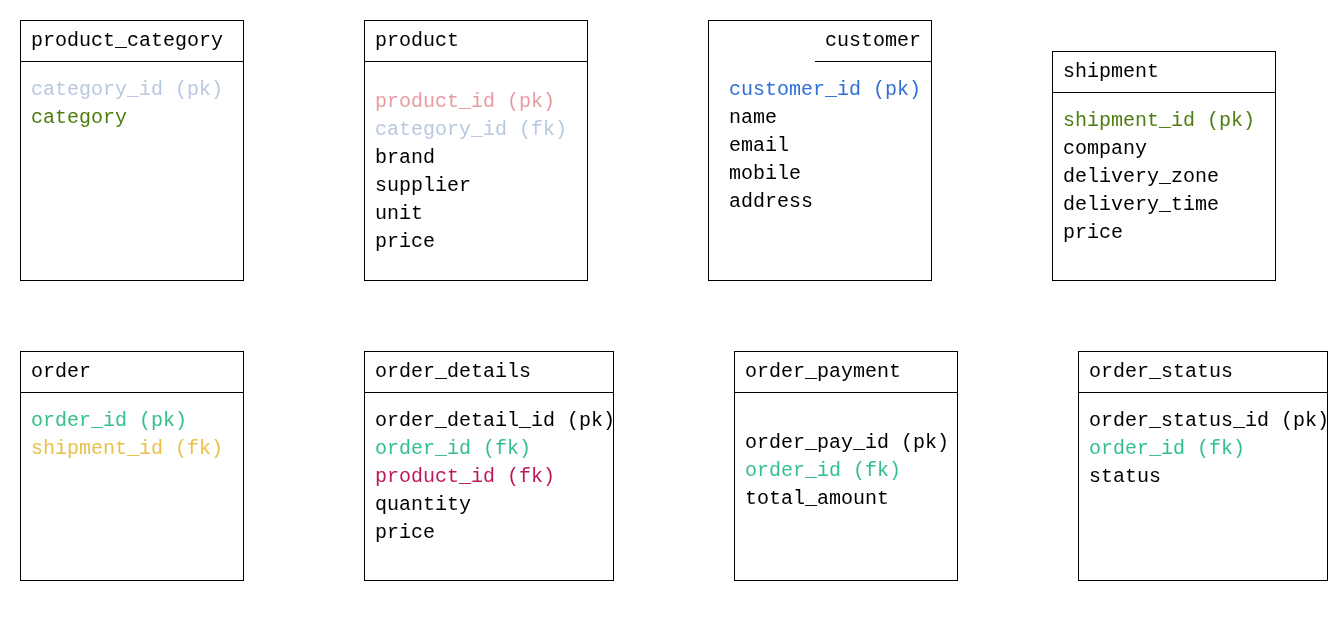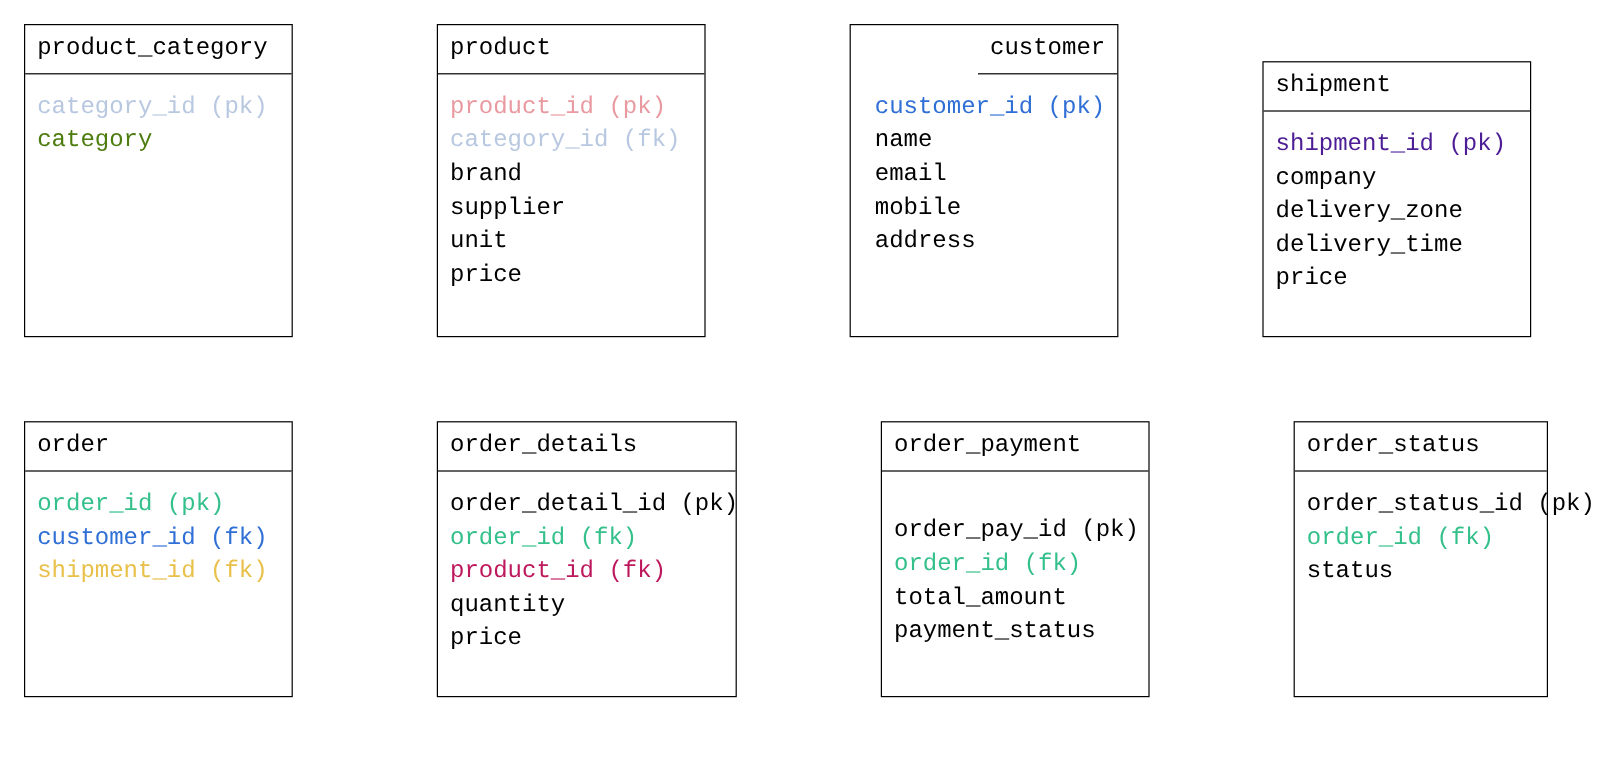--- a/index.html
+++ b/index.html
@@ -51,21 +51,21 @@
   <div class="row">
 
     <div class="table-box" style="min-height:230px;">
       <div class="table-header">product_category</div>
       <div class="table-body">
         <div class="field" style="color:#b8c8e0"><span>category_id</span> <span class="k">(pk)</span></div>
         <div class="field" style="color:#4d7c0f"><span>category</span> <span class="k"></span></div>
       </div>
     </div>
 
-    <div class="table-box" style="min-height:230px;">
+    <div class="table-box" style="min-height:230px;gap:12px;">
       <div class="table-header">product</div>
       <div class="table-body">
         <div class="field" style="color:#e99aa0"><span>product_id</span> <span class="k">(pk)</span></div>
         <div class="field" style="color:#b8c8e0"><span>category_id</span> <span class="k">(fk)</span></div>
         <div class="field" style="color:#000000"><span>brand</span> <span class="k"></span></div>
         <div class="field" style="color:#000000"><span>supplier</span> <span class="k"></span></div>
         <div class="field" style="color:#000000"><span>unit</span> <span class="k"></span></div>
         <div class="field" style="color:#000000"><span>price</span> <span class="k"></span></div>
       </div>
     </div>
@@ -77,37 +77,36 @@
         <div class="field" style="color:#000000"><span>name</span> <span class="k"></span></div>
         <div class="field" style="color:#000000"><span>email</span> <span class="k"></span></div>
         <div class="field" style="color:#000000"><span>mobile</span> <span class="k"></span></div>
         <div class="field" style="color:#000000"><span>address</span> <span class="k"></span></div>
       </div>
     </div>
 
     <div class="table-box" style="min-height:230px;margin-top:31px;">
       <div class="table-header">shipment</div>
       <div class="table-body">
-        <div class="field" style="color:#4c1d95"><span>shipment_id</span> <span class="k">(pk)</span></div>
+        <div class="field" style="color:#4d7c0f"><span>shipment_id</span> <span class="k">(pk)</span></div>
         <div class="field" style="color:#000000"><span>company</span> <span class="k"></span></div>
         <div class="field" style="color:#000000"><span>delivery_zone</span> <span class="k"></span></div>
         <div class="field" style="color:#000000"><span>delivery_time</span> <span class="k"></span></div>
         <div class="field" style="color:#000000"><span>price</span> <span class="k"></span></div>
       </div>
     </div>
 
   </div>
 
   <div class="row">
 
     <div class="table-box" style="min-height:230px;">
       <div class="table-header">order</div>
       <div class="table-body">
         <div class="field" style="color:#34c08a"><span>order_id</span> <span class="k">(pk)</span></div>
-        <div class="field" style="color:#2f6fd6"><span>customer_id</span> <span class="k">(fk)</span></div>
         <div class="field" style="color:#e8c04a"><span>shipment_id</span> <span class="k">(fk)</span></div>
       </div>
     </div>
 
     <div class="table-box" style="min-height:230px; width:250px;">
       <div class="table-header">order_details</div>
       <div class="table-body">
         <div class="field" style="color:#000000"><span>order_detail_id</span> <span class="k">(pk)</span></div>
         <div class="field" style="color:#34c08a"><span>order_id</span> <span class="k">(fk)</span></div>
         <div class="field" style="color:#be185d"><span>product_id</span> <span class="k">(fk)</span></div>
@@ -115,25 +114,24 @@
         <div class="field" style="color:#000000"><span>price</span> <span class="k"></span></div>
       </div>
     </div>
 
     <div class="table-box" style="min-height:230px;gap:22px;">
       <div class="table-header">order_payment</div>
       <div class="table-body">
         <div class="field" style="color:#000000"><span>order_pay_id</span> <span class="k">(pk)</span></div>
         <div class="field" style="color:#34c08a"><span>order_id</span> <span class="k">(fk)</span></div>
         <div class="field" style="color:#000000"><span>total_amount</span> <span class="k"></span></div>
-        <div class="field" style="color:#000000"><span>payment_status</span> <span class="k"></span></div>
       </div>
     </div>
 
-    <div class="table-box" style="min-height:230px; width:212px;">
+    <div class="table-box" style="min-height:230px; width:250px;">
       <div class="table-header">order_status</div>
       <div class="table-body">
         <div class="field" style="color:#000000"><span>order_status_id</span> <span class="k">(pk)</span></div>
         <div class="field" style="color:#34c08a"><span>order_id</span> <span class="k">(fk)</span></div>
         <div class="field" style="color:#000000"><span>status</span> <span class="k"></span></div>
       </div>
     </div>
 
   </div>
 

